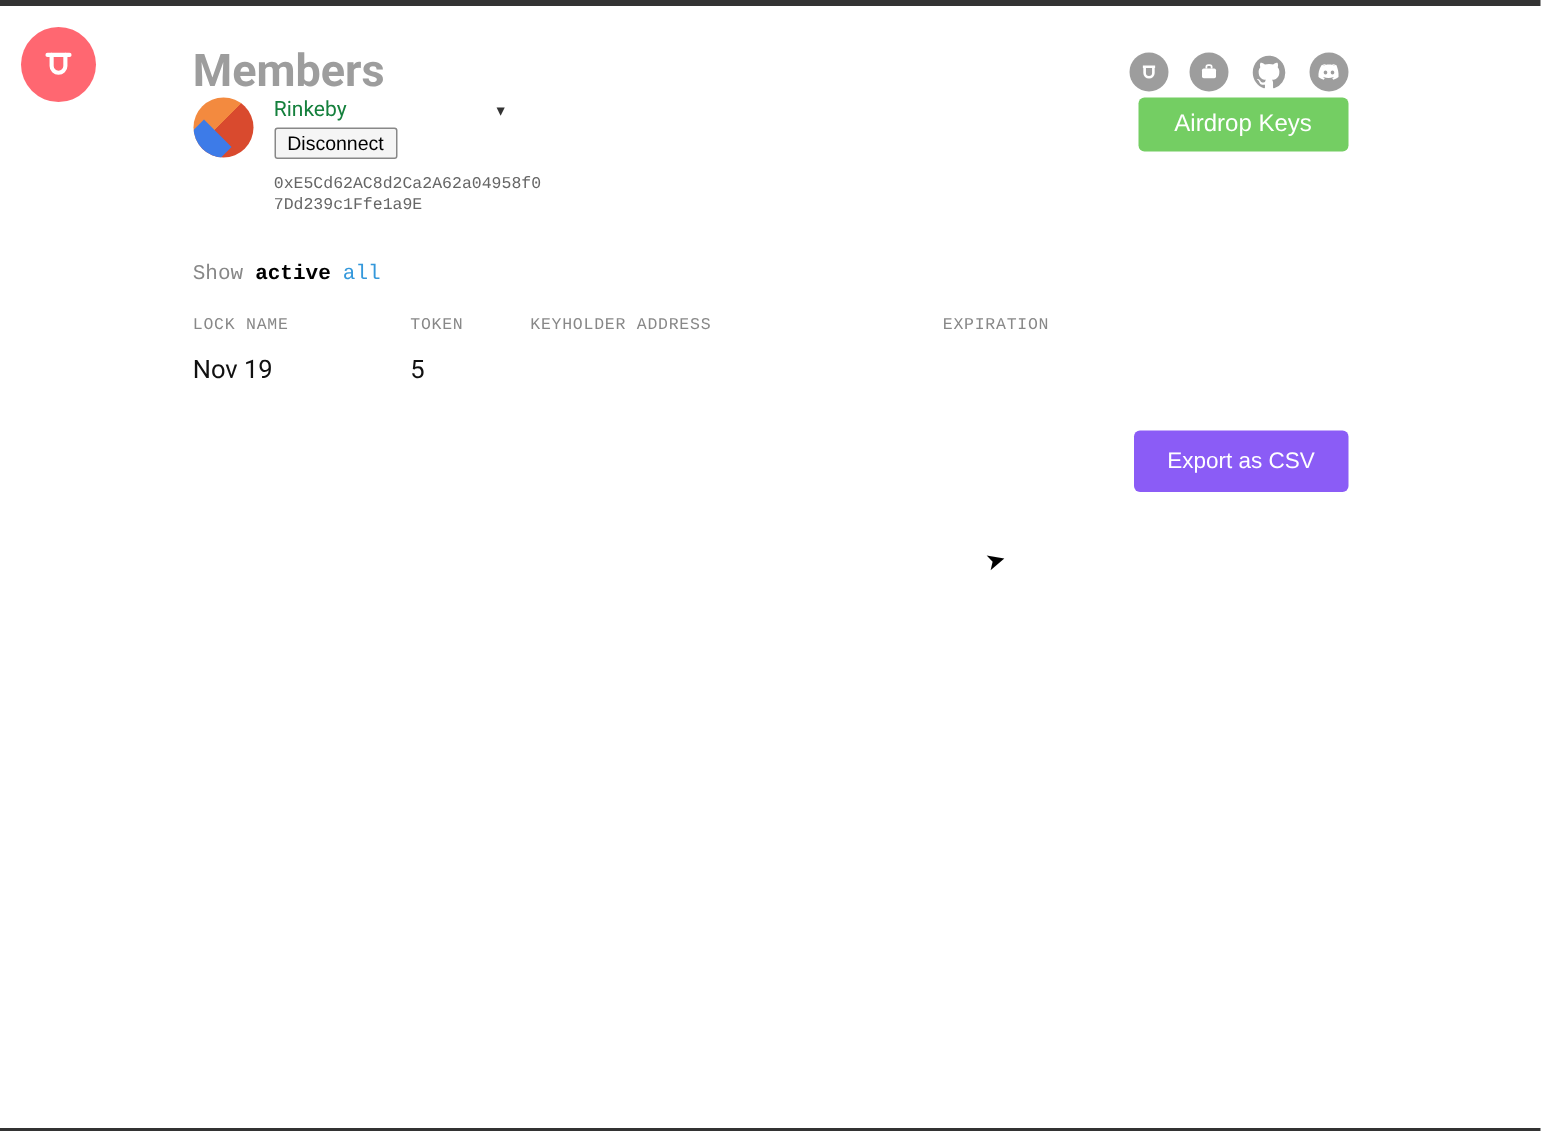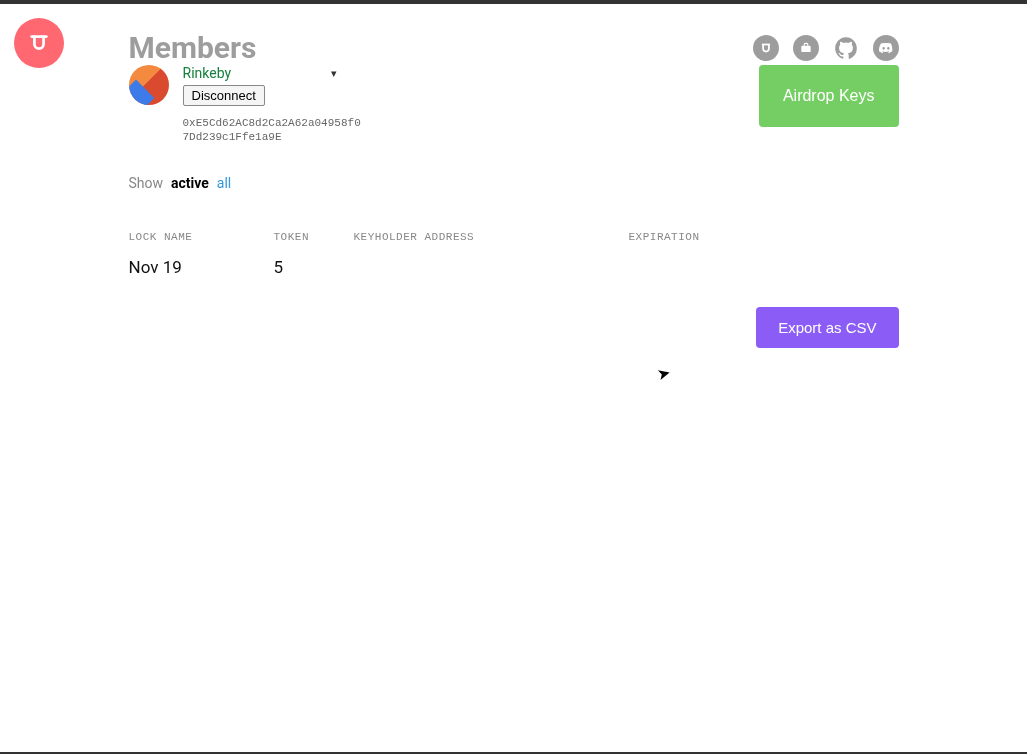--- a/index.html
+++ b/index.html
@@ -122,32 +122,33 @@
       color: #666;
       line-height: 1.3;
       max-width: 180px;
       word-break: break-all;
       margin-top: 6px;
     }
     .primary-btn {
       background: #74ce63;
       color: #fff;
       border: none;
-      padding: 22px 24px;
+      padding: 9px 24px;
       font-size: 16px;
       border-radius: 4px;
       cursor: pointer;
       font-weight: 400;
     }
     .filter-row {
       display: flex;
       gap: 8px;
       align-items: center;
-      margin-bottom: 40px;
+      margin-bottom: 20px;
       font-size: 14px;
+      font-family: Liberation Mono, monospace;
     }
     .filter-label {
       color: #888;
     }
     .filter-active {
       color: #000;
       font-weight: 700;
     }
     .filter-all {
       color: #3498db;

